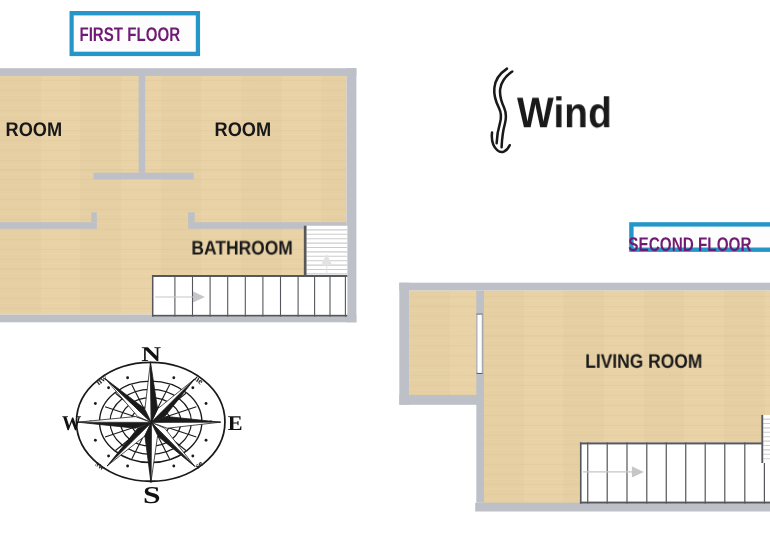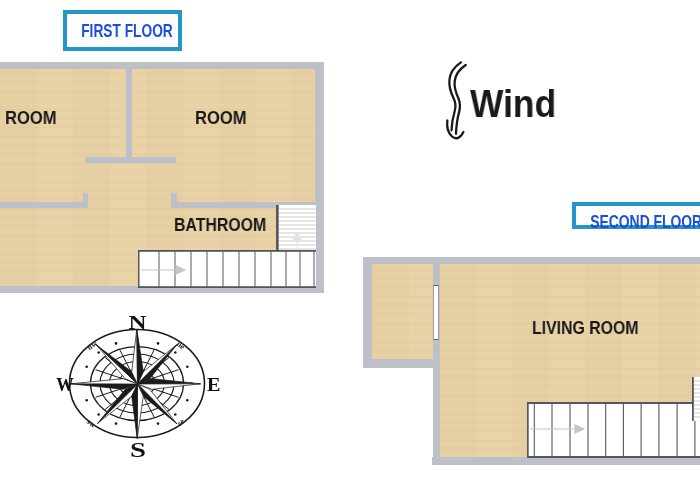--- a/index.html
+++ b/index.html
@@ -7,22 +7,22 @@
        font-family:"Liberation Sans", sans-serif;}
   #page{position:relative;width:700px;height:500px;}
   .abs{position:absolute;}
   .wall{position:absolute;background:#bdc0c7;}
   .floor{position:absolute;background-color:#e8d2a6;
     background-image:
       repeating-linear-gradient(180deg, rgba(255,255,255,0.055) 0 1px, rgba(0,0,0,0) 1px 5px, rgba(139,101,43,0.04) 5px 6px, rgba(0,0,0,0) 6px 9px),
       repeating-linear-gradient(90deg, rgba(160,122,60,0.03) 0 37px, rgba(0,0,0,0) 37px 73px);}
   .lbl{position:absolute;color:#18181a;font-weight:bold;white-space:nowrap;will-change:transform;}
   .titlebox{position:absolute;background:#fdfdfd;border:4.5px solid #2596c8;will-change:transform;
-    display:flex;align-items:center;justify-content:flex-start;
-    color:#1d4ed8;font-weight:bold;}
+    display:flex;align-items:center;justify-content:flex-end;
+    color:#701a75;font-weight:bold;}
 </style>
 </head>
 <body>
 <div id="page">
 
   <div class="titlebox" style="left:62.5px;top:9.5px;width:119px;height:40.5px;box-sizing:border-box;padding-top:2px;font-size:18px;">
       <span style="transform:scaleX(0.763);white-space:nowrap;">FIRST&nbsp;FLOOR</span>
     </div>
 
   <div class="floor" style="left:0px;top:68px;width:315px;height:218px;"></div>

